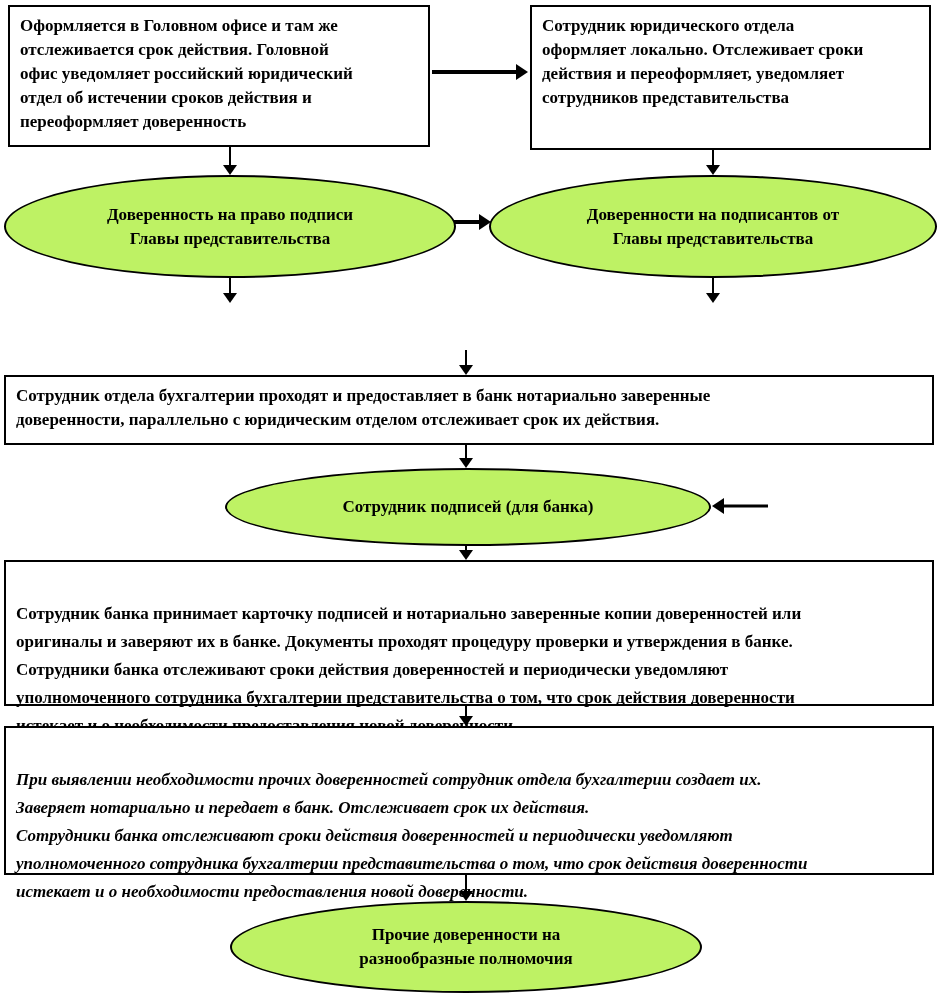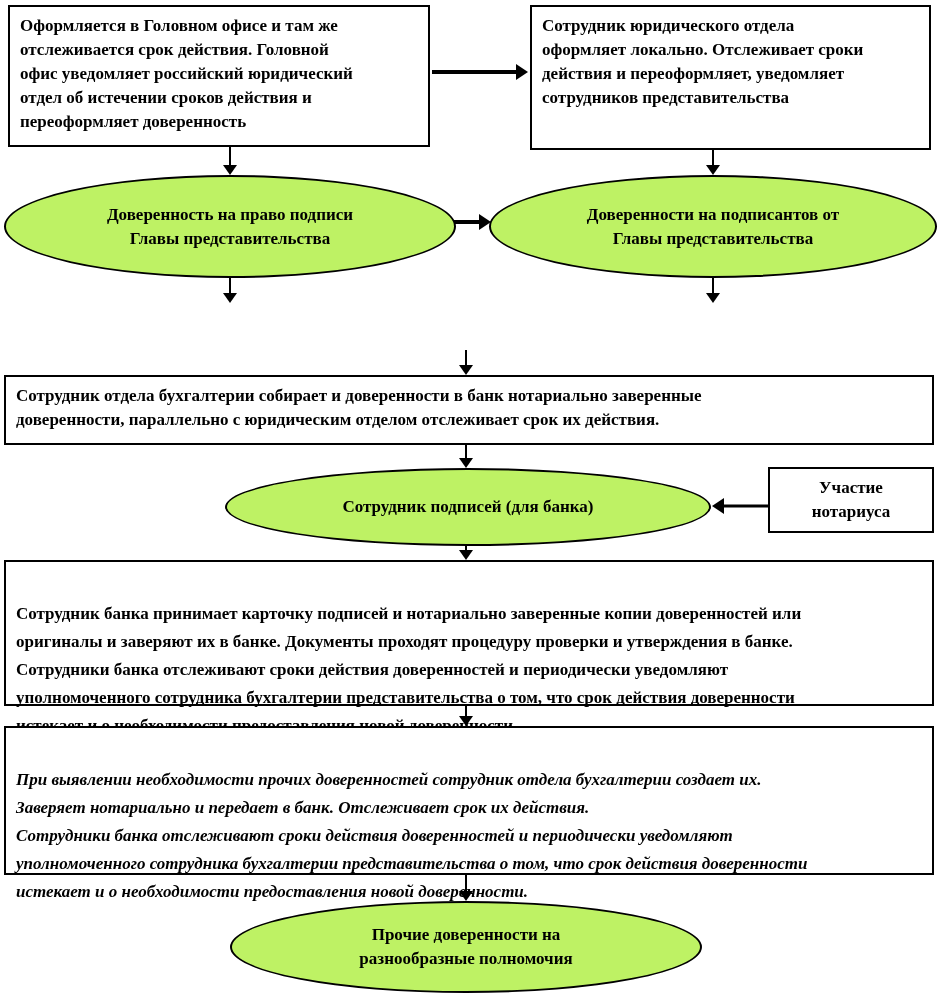--- a/index.html
+++ b/index.html
@@ -143,37 +143,33 @@
     <div class="head"></div>
   </div>
 
 
   <div class="varrow" style="left:458px; top:350px; height:25px;">
     <div class="line"></div>
     <div class="head"></div>
   </div>
 
   <div class="rect" style="left:4px; top:375px; width:930px; height:70px;">
-    <div class="txt pad">Сотрудник отдела бухгалтерии собирает и доверенности в банк нотариально заверенные
+    <div class="txt pad">Сотрудник отдела бухгалтерии проходят и предоставляет в банк нотариально заверенные
 доверенности, параллельно с юридическим отделом отслеживает срок их действия.</div>
   </div>
 
   <div class="varrow" style="left:458px; top:445px; height:23px;">
     <div class="line"></div>
     <div class="head"></div>
   </div>
 
   <div class="ellipse" style="left:225px; top:468px; width:486px; height:78px;">
     <div class="txt">Сотрудник подписей (для банка)</div>
   </div>
 
-  <div class="rect" style="left:768px; top:467px; width:166px; height:66px; display:flex; align-items:center; justify-content:center; text-align:center;">
-    <div class="txt">Участие
-нотариуса</div>
-  </div>
 
   <div class="harrow-l" style="left:712px; top:497px; width:56px;">
     <div class="line"></div>
     <div class="head"></div>
   </div>
 
   <div class="varrow" style="left:458px; top:544px; height:16px;">
     <div class="line"></div>
     <div class="head"></div>
   </div>

